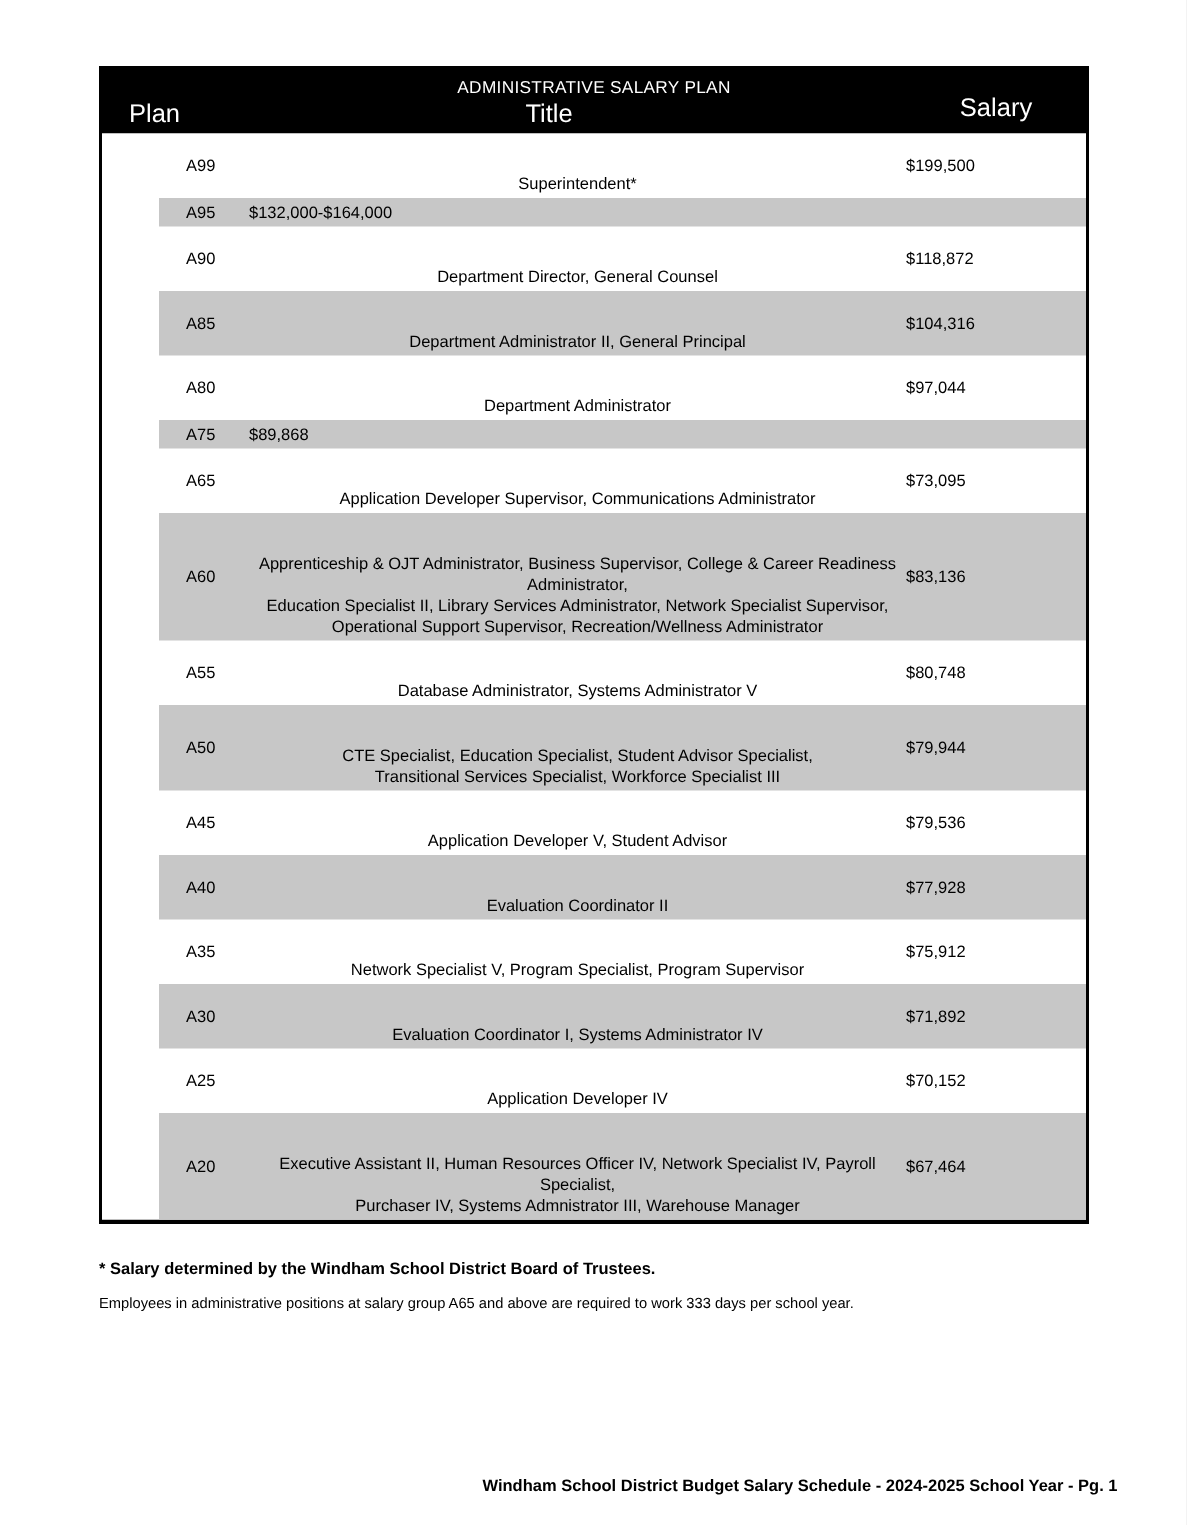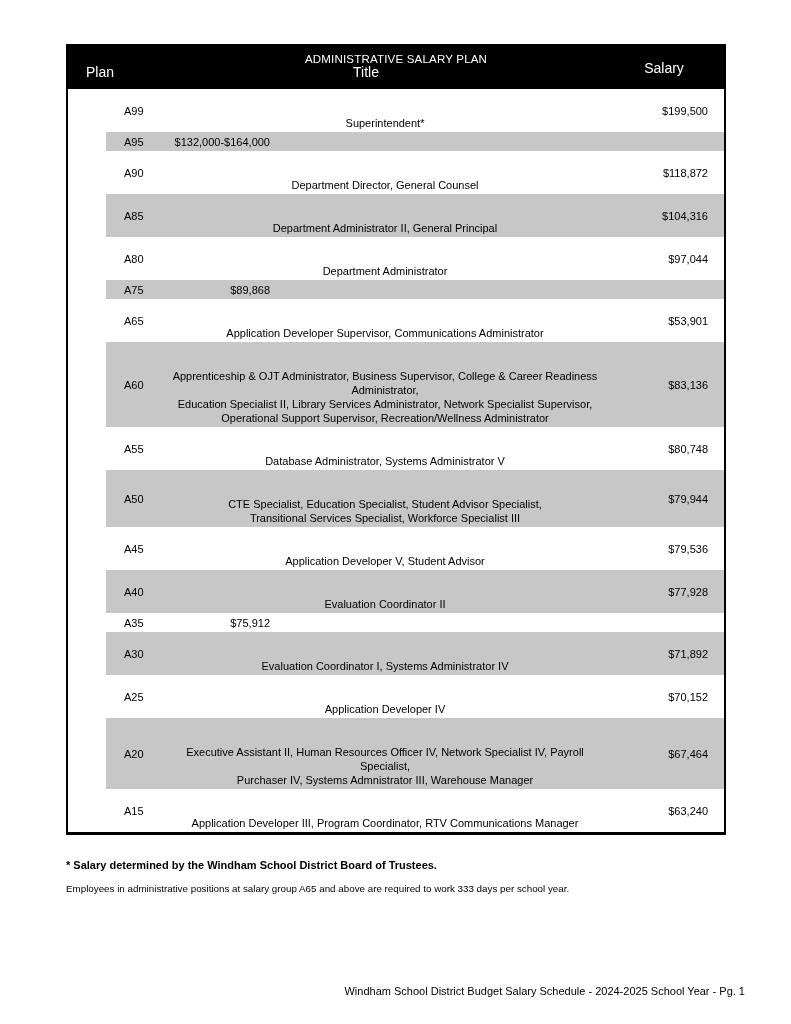--- a/index.html
+++ b/index.html
@@ -32,29 +32,29 @@
     padding-top: 7px;
   }
   .table-title {
     text-align: center;
     font-size: 11.5px;
     line-height: 13px;
     letter-spacing: 0.2px;
   }
   .col-headers {
     display: flex;
-    align-items: flex-start;
+    align-items: center;
     height: 23px;
     padding-bottom: 4px;
-    font-size: 14px;
+    font-size: 17px;
     line-height: 12px;
   }
   .cell.plan   { width: 60px;  padding-left: 18px; flex: none; }
   .cell.title  { flex: 1; text-align: center; padding: 0 4px; }
-  .cell.salary { width: 120px; flex: none; text-align: right; padding-right: 16px; }
+  .cell.salary { width: 120px; flex: none; text-align: left; padding-right: 16px; }
   .col-headers .cell.salary {
     text-align: center;
     padding-right: 0;
     position: relative;
     top: -4px;
   }
   .rows { background: #fff; padding-left: 38px; }
   .row {
     display: flex;
     align-items: center;
@@ -74,21 +74,21 @@
   .note {
     margin-top: 11px;
     font-size: 9.8px;
     line-height: 12px;
   }
   .page-footer {
     position: absolute;
     right: 46px;
     bottom: 27px;
     font-size: 11px;
-    font-weight: normal;
+    font-weight: bold;
     white-space: nowrap;
   }
 </style>
 </head>
 <body>
 
 <div class="page">
   <div class="content">
 
     <div class="salary-table">
@@ -131,21 +131,21 @@
   </div>
 
   <div class="row alt">
     <div class="cell plan">A75</div>
     <div class="cell salary">$89,868</div>
   </div>
 
   <div class="row">
     <div class="cell plan">A65</div>
     <div class="cell title">Application Developer Supervisor, Communications Administrator</div>
-    <div class="cell salary">$53,901</div>
+    <div class="cell salary">$73,095</div>
   </div>
 
   <div class="row alt">
     <div class="cell plan">A60</div>
     <div class="cell title">Apprenticeship &amp; OJT Administrator, Business Supervisor, College &amp; Career Readiness Administrator,
 Education Specialist II, Library Services Administrator, Network Specialist Supervisor,
 Operational Support Supervisor, Recreation/Wellness Administrator</div>
     <div class="cell salary">$83,136</div>
   </div>
 
@@ -169,20 +169,21 @@
   </div>
 
   <div class="row alt">
     <div class="cell plan">A40</div>
     <div class="cell title">Evaluation Coordinator II</div>
     <div class="cell salary">$77,928</div>
   </div>
 
   <div class="row">
     <div class="cell plan">A35</div>
+    <div class="cell title">Network Specialist V, Program Specialist, Program Supervisor</div>
     <div class="cell salary">$75,912</div>
   </div>
 
   <div class="row alt">
     <div class="cell plan">A30</div>
     <div class="cell title">Evaluation Coordinator I, Systems Administrator IV</div>
     <div class="cell salary">$71,892</div>
   </div>
 
   <div class="row">
@@ -191,25 +192,20 @@
     <div class="cell salary">$70,152</div>
   </div>
 
   <div class="row alt">
     <div class="cell plan">A20</div>
     <div class="cell title">Executive Assistant II, Human Resources Officer IV, Network Specialist IV, Payroll Specialist,
 Purchaser IV, Systems Admnistrator III, Warehouse Manager</div>
     <div class="cell salary">$67,464</div>
   </div>
 
-  <div class="row">
-    <div class="cell plan">A15</div>
-    <div class="cell title">Application Developer III, Program Coordinator, RTV Communications Manager</div>
-    <div class="cell salary">$63,240</div>
-  </div>
 </div>
     </div>
 
     <div class="note-bold">* Salary determined by the Windham School District Board of Trustees.</div>
 
     <div class="note">Employees in administrative positions at salary group A65 and above are required to work 333 days per school year.</div>
 
   </div>
 
   <div class="page-footer">Windham School District Budget Salary Schedule - 2024-2025 School Year - Pg. 1</div>

